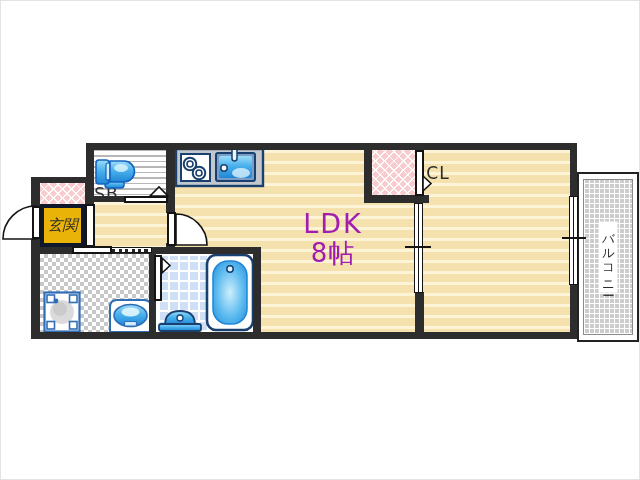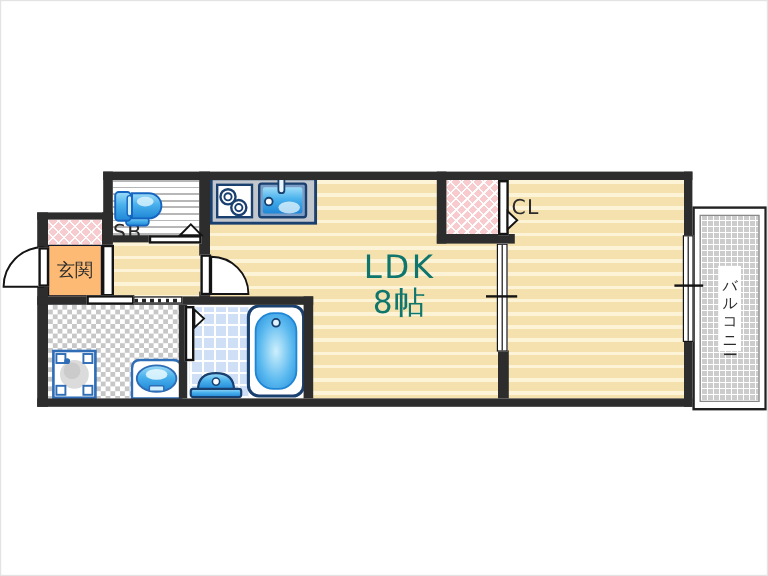--- a/index.html
+++ b/index.html
@@ -17,21 +17,21 @@
   .floor-toilet{
     position:absolute;background-color:#ffffff;
     background-image:repeating-linear-gradient(180deg,#b7b7b7 0 1.5px,rgba(0,0,0,0) 1.5px 5.5px);
   }
   .floor-pink{
     position:absolute;background-color:#f8cbce;
     background-image:
       repeating-linear-gradient(45deg,rgba(255,255,255,.95) 0 1.3px,rgba(0,0,0,0) 1.3px 6.5px),
       repeating-linear-gradient(-45deg,rgba(255,255,255,.95) 0 1.3px,rgba(0,0,0,0) 1.3px 6.5px);
   }
-  .floor-genkan{position:absolute;background:#fdba74;border:1px solid #0f172a;box-sizing:border-box;}
+  .floor-genkan{position:absolute;background:#eab308;border:4px solid #0f172a;box-sizing:border-box;font-style:italic;}
   .floor-checker{
     position:absolute;
     background:repeating-conic-gradient(#c7c7c7 0% 25%,#ffffff 0% 50%) 0 0/8px 8px;
   }
   .floor-tile{
     position:absolute;background-color:#cfdff6;
     background-image:
       repeating-linear-gradient(0deg,#ffffff 0 1.6px,rgba(0,0,0,0) 1.6px 10px),
       repeating-linear-gradient(90deg,#ffffff 0 1.6px,rgba(0,0,0,0) 1.6px 10px);
   }
@@ -40,21 +40,21 @@
     position:absolute;background:#ffffff;border:1.5px solid #141414;box-sizing:border-box;
   }
   .slide-bar::after{
     content:"";position:absolute;left:50%;top:0;bottom:0;width:1.5px;margin-left:-0.75px;background:#141414;
   }
   .accordion{
     position:absolute;border:1px solid #141414;box-sizing:border-box;
     background:repeating-linear-gradient(90deg,#222 0 3px,rgba(0,0,0,0) 3px 6.5px) center/100% 3px no-repeat,#fff;
   }
   .tick{position:absolute;background:#141414;height:2px;}
-  .label{position:absolute;text-align:center;color:#0f766e;}
+  .label{position:absolute;text-align:center;color:#a21caf;}
   .lbl-big{font-size:27px;letter-spacing:2px;line-height:31px;}
   .lbl-size{font-size:26px;letter-spacing:1px;line-height:28px;}
   .lbl-room{font-size:23px;letter-spacing:2px;line-height:29px;}
   .lbl-small{font-size:17px;letter-spacing:1px;}
   .genkan-label{display:flex;align-items:center;justify-content:center;width:100%;height:100%;font-size:15px;}
   .pinkbox-label{display:flex;align-items:center;justify-content:center;width:100%;height:100%;padding-left:44px;}
   #balcony{
     position:absolute;left:576px;top:171px;width:62px;height:170px;
     background:#fff;border:2px solid #222;box-sizing:border-box;
   }

